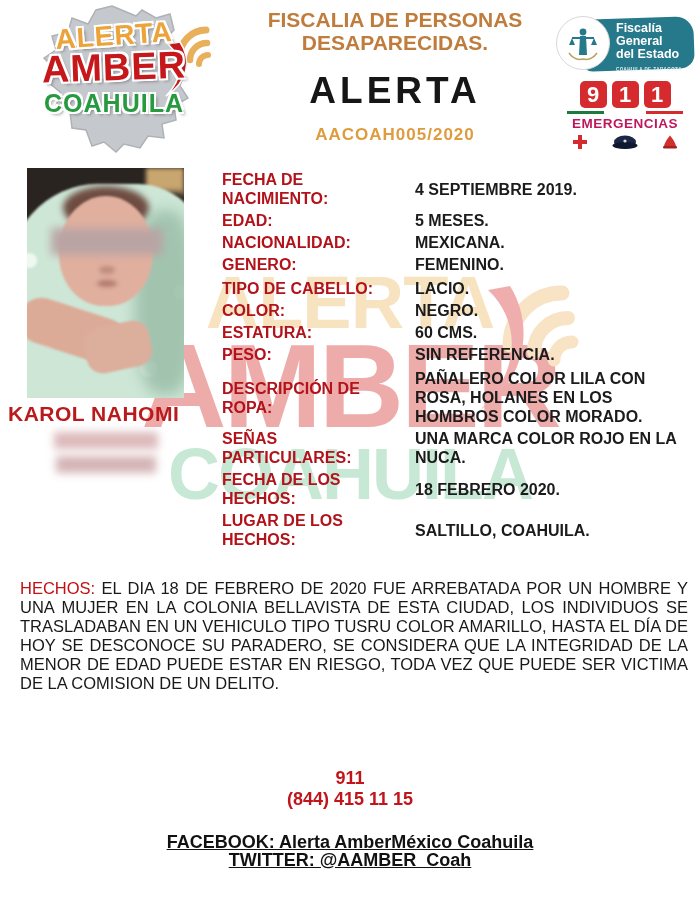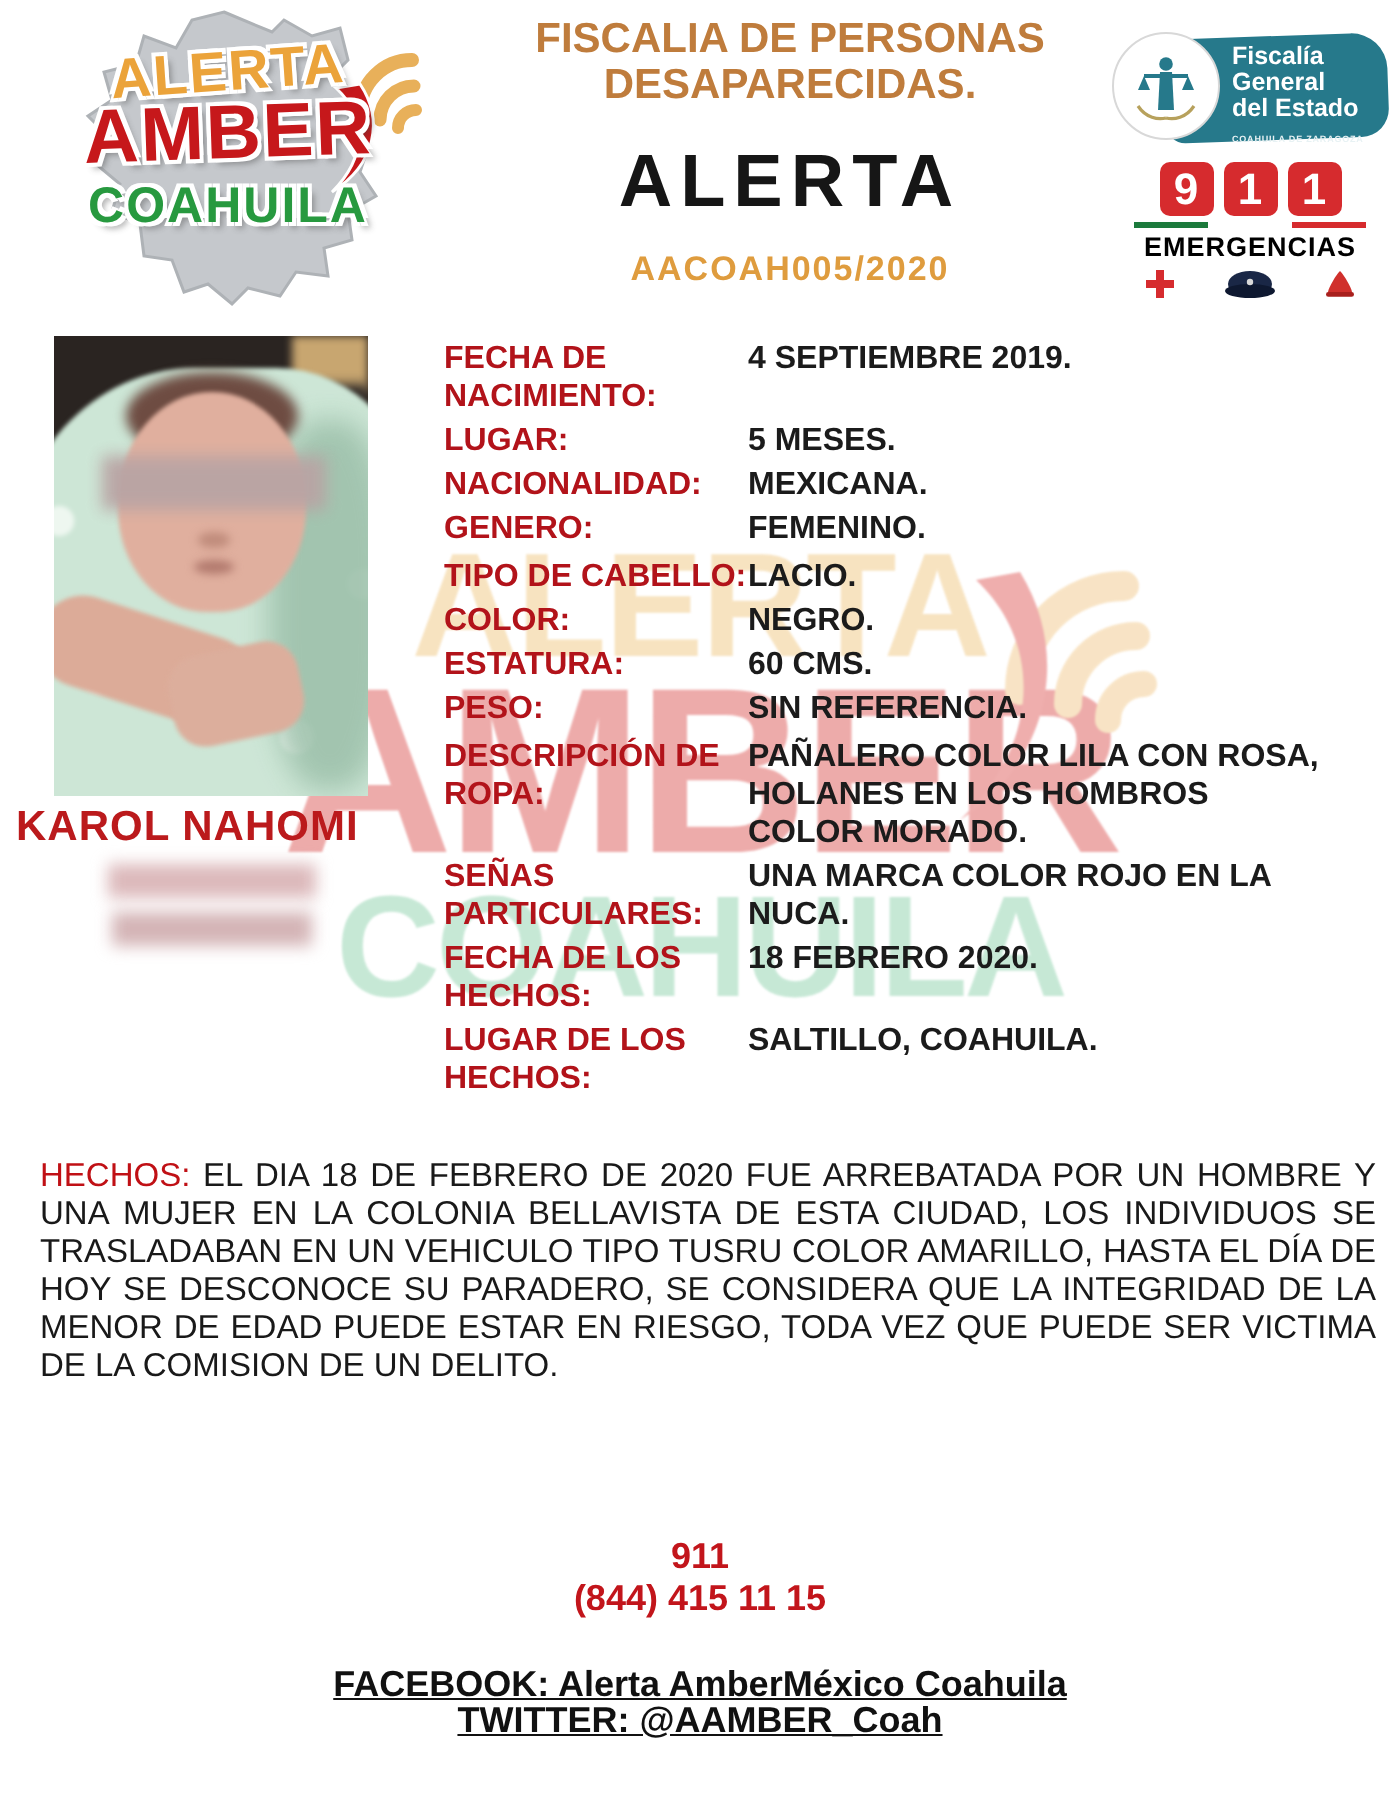--- a/index.html
+++ b/index.html
@@ -42,21 +42,21 @@
 
   
   .e911{position:absolute;left:558px;top:81px;width:134px;text-align:center;z-index:1;}
   .e911-squares{display:flex;gap:5px;justify-content:center;}
   .sq{width:27px;height:27px;background:#d62b2e;border-radius:5px;color:#fff;
       font-weight:900;font-size:22px;line-height:27px;text-align:center;}
   .flagbar{display:flex;height:3px;margin:3px 9px 2px;}
   .flagbar .fg{flex:1;background:#1c7a3c;margin-right:2px;}
   .flagbar .fw{flex:1;background:transparent;}
   .flagbar .fr{flex:1;background:#d62b2e;margin-left:2px;}
-  .e911-label{font-size:13.5px;font-weight:900;color:#000000;letter-spacing:.5px;}
+  .e911-label{font-size:13.5px;font-weight:900;color:#be185d;letter-spacing:.5px;}
   .icons-row{display:flex;justify-content:space-between;padding:3px 14px 0;}
 
   
   .photo{position:absolute;left:27px;top:168px;width:157px;height:230px;background:#2a2421;overflow:hidden;z-index:1;}
   .photo div{position:absolute;}
   .ph-tan{right:0;top:0;width:38px;height:28px;background:#c8a670;filter:blur(2px);}
   .ph-darkTR{right:0;top:24px;width:26px;height:70px;background:#38322d;filter:blur(3px);}
   .ph-blanket{left:-22px;top:16px;width:205px;height:225px;background-color:#cde6d6;
       background-image:radial-gradient(circle at 22% 68%,#f0f8f2 9px,transparent 10px),
                        radial-gradient(circle at 70% 82%,#eef7f0 8px,transparent 9px),
@@ -73,21 +73,21 @@
   .ph-hand{left:58px;top:156px;width:66px;height:46px;background:#dcae9c;border-radius:16px;transform:rotate(-12deg);filter:blur(1px);}
 
   .victim-name{position:absolute;left:8px;top:402px;width:194px;
                font-size:21px;font-weight:700;color:#bb1a1c;letter-spacing:.5px;z-index:1;}
   .cbar{position:absolute;height:17px;background:#dcb9bb;filter:blur(4px);z-index:1;}
   .cbar1{left:54px;top:432px;width:104px;}
   .cbar2{left:56px;top:456px;width:100px;background:#d4b4b6;}
 
   
   .fields{position:absolute;left:222px;top:170px;width:472px;z-index:1;}
-  .frow{display:flex;margin-bottom:3px;}
+  .frow{display:flex;align-items:center;margin-bottom:3px;gap:41px;}
   .frow:nth-child(5),.frow:nth-child(9){margin-top:5px;}
   .flabel{width:152px;flex:none;color:#b2131a;font-weight:bold;font-size:16px;line-height:19px;}
   .fvalue{max-width:290px;color:#1b1b1b;font-weight:bold;font-size:16px;line-height:19px;}
 
   
   .hechos{position:absolute;left:20px;top:562px;width:668px;font-size:16.5px;line-height:19px;
           font-weight:normal;color:#191919;text-align:justify;z-index:1;}
   .hechos-label{color:#c01015;}
 
   
@@ -205,21 +205,21 @@
   <div class="victim-name">KAROL NAHOMI</div>
   <div class="cbar cbar1"></div>
   <div class="cbar cbar2"></div>
 
   <div class="fields">
     <div class="frow">
         <div class="flabel">FECHA DE NACIMIENTO:</div>
         <div class="fvalue">4 SEPTIEMBRE 2019.</div>
       </div>
     <div class="frow">
-        <div class="flabel">LUGAR:</div>
+        <div class="flabel">EDAD:</div>
         <div class="fvalue">5 MESES.</div>
       </div>
     <div class="frow">
         <div class="flabel">NACIONALIDAD:</div>
         <div class="fvalue">MEXICANA.</div>
       </div>
     <div class="frow">
         <div class="flabel">GENERO:</div>
         <div class="fvalue">FEMENINO.</div>
       </div>

